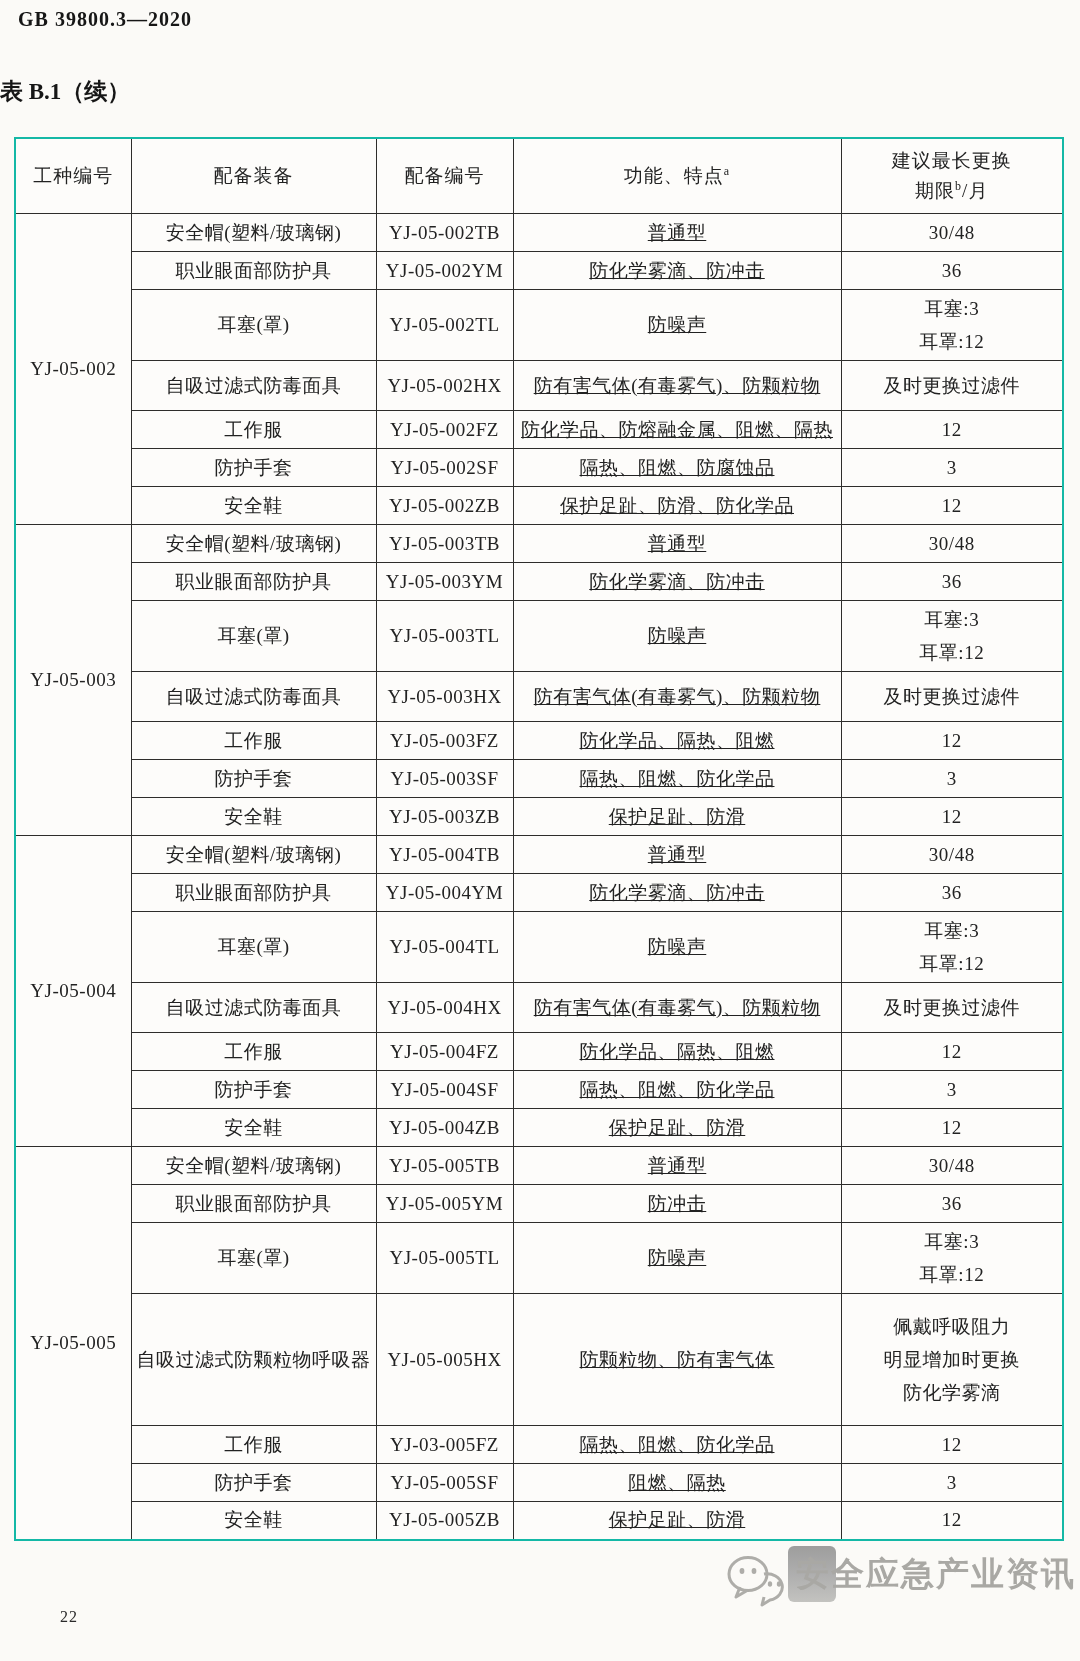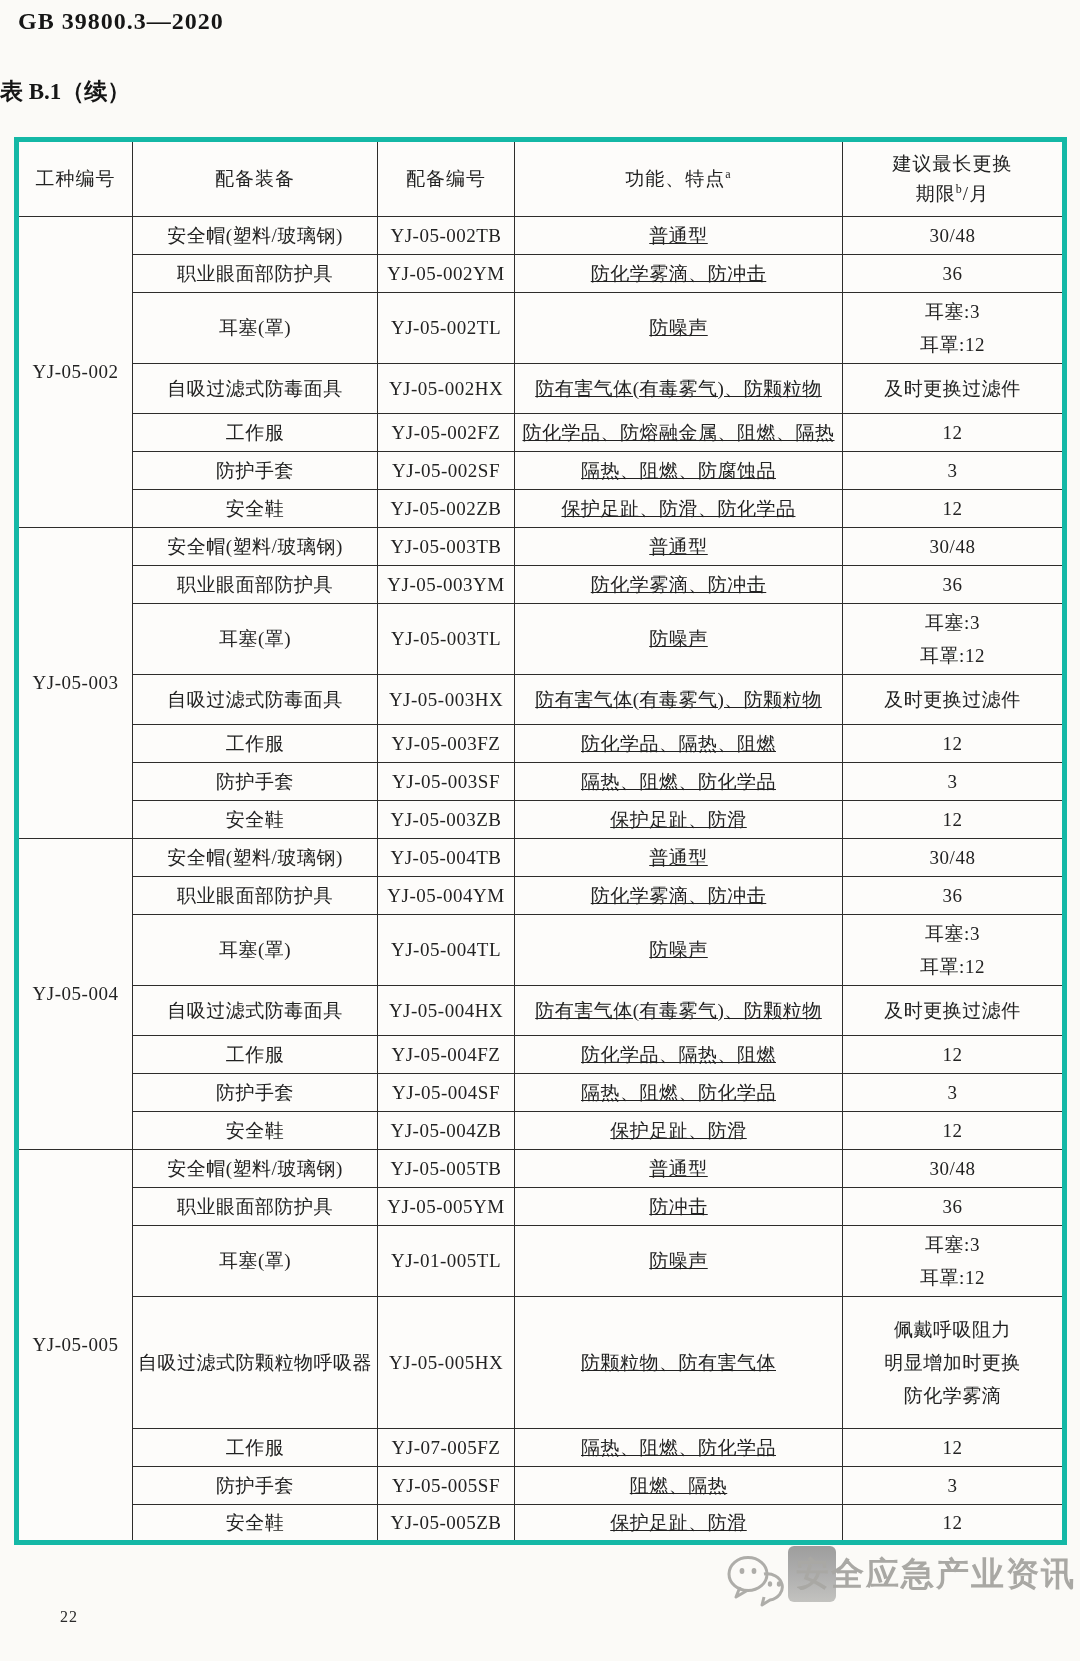--- a/index.html
+++ b/index.html
@@ -10,36 +10,36 @@
     color:#1c1c1c;
     position:relative;
   }
   .page{
     position:absolute;inset:0;
     background:#fbfaf7;
     overflow:hidden;
   }
   .doc-code{
     position:absolute;top:8px;left:18px;
-    font-size:24px;font-weight:bold;letter-spacing:1px;
+    font-size:20px;font-weight:bold;letter-spacing:1px;
     color:#161616;
   }
   .table-title{
     position:absolute;top:76px;left:0;width:100%;
     text-align:left;font-size:23px;font-weight:bold;
     color:#161616;
   }
   table.ppe-table{
     position:absolute;top:137px;left:14px;
     width:1048px;
     border-collapse:collapse;
     table-layout:fixed;
     background:#fdfcfa;
   }
-  table.ppe-table{border:5px solid #14b8a6;}
+  table.ppe-table{border:2px solid #14b8a6;}
   .ppe-table th,.ppe-table td{
     border:1.6px solid #2e2d2b;
     font-size:19px;
     font-weight:normal;
     text-align:center;
     vertical-align:middle;
     padding:2px 4px;
     color:#222;
   }
   .ppe-table thead th{
@@ -257,40 +257,40 @@
           <td class="period-cell">30/48</td>
         </tr>
         <tr style="height: 38px;">
           <td class="equip-cell">职业眼面部防护具</td>
           <td class="code-cell">YJ-05-005YM</td>
           <td class="features-cell">防冲击</td>
           <td class="period-cell">36</td>
         </tr>
         <tr style="height: 70px;">
           <td class="equip-cell">耳塞(罩)</td>
-          <td class="code-cell">YJ-01-005TL</td>
+          <td class="code-cell">YJ-05-005TL</td>
           <td class="features-cell">防噪声</td>
           <td class="period-cell">
             <div class="period-line">耳塞:3</div>
             <div class="period-line">耳罩:12</div>
           </td>
         </tr>
         <tr style="height: 132px;">
           <td class="equip-cell">自吸过滤式防颗粒物呼吸器</td>
           <td class="code-cell">YJ-05-005HX</td>
           <td class="features-cell">防颗粒物、防有害气体</td>
           <td class="period-cell">
             <div class="period-line">佩戴呼吸阻力</div>
             <div class="period-line">明显增加时更换</div>
             <div class="period-line">防化学雾滴</div>
           </td>
         </tr>
         <tr style="height: 38px;">
           <td class="equip-cell">工作服</td>
-          <td class="code-cell">YJ-07-005FZ</td>
+          <td class="code-cell">YJ-03-005FZ</td>
           <td class="features-cell">隔热、阻燃、防化学品</td>
           <td class="period-cell">12</td>
         </tr>
         <tr style="height: 38px;">
           <td class="equip-cell">防护手套</td>
           <td class="code-cell">YJ-05-005SF</td>
           <td class="features-cell">阻燃、隔热</td>
           <td class="period-cell">3</td>
         </tr>
         <tr style="height: 38px;">

